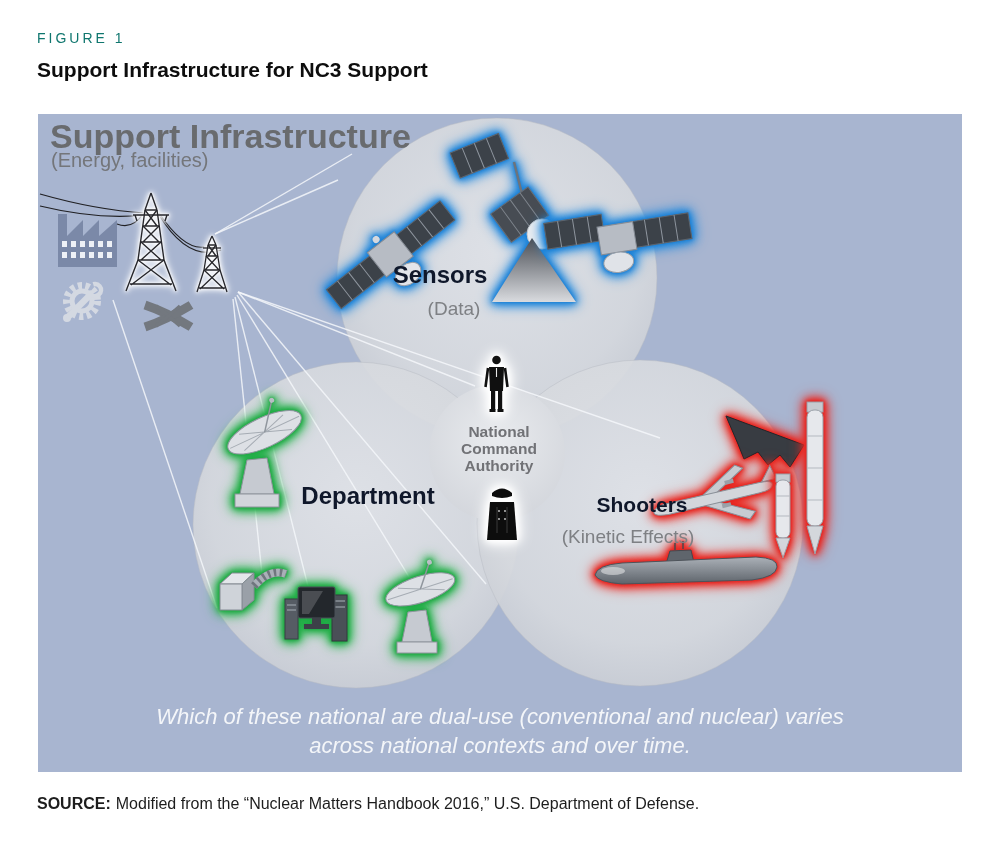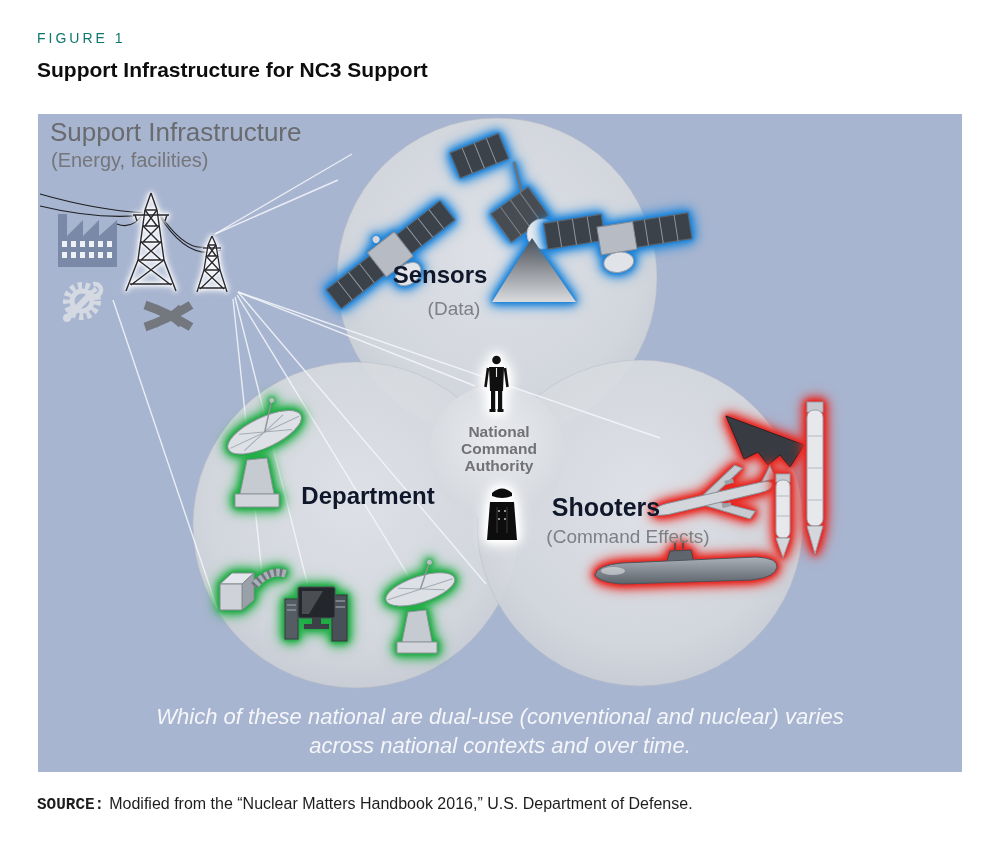--- a/index.html
+++ b/index.html
@@ -8,37 +8,37 @@
   .eyebrow{position:absolute;left:37px;top:30px;font-size:14px;letter-spacing:3px;color:#0f766e;}
   .fig-title{position:absolute;left:37px;top:58px;font-size:21px;font-weight:bold;color:#0d0d0d;}
 
   .panel{position:absolute;left:38px;top:114px;width:924px;height:658px;background:#a8b5d0;}
   .panel svg{position:absolute;left:0;top:0;}
 
   .lbl,.sub{position:absolute;transform:translateX(-50%);white-space:nowrap;}
   .lbl{font-weight:bold;color:#0f172a;}
   .sub{color:#7e8084;}
 
-  .support-title{position:absolute;left:12px;top:3px;font-size:26px;font-weight:normal;color:#696b6e;}
+  .support-title{position:absolute;left:12px;top:3px;font-size:34px;font-weight:bold;color:#696b6e;}
   .support-sub{position:absolute;left:13px;top:35px;font-size:20px;color:#74767a;}
 
   .sensors-lbl{left:402px;top:147px;font-size:24px;}
   .sensors-sub{left:416px;top:184px;font-size:19px;}
   .transport-lbl{left:330px;top:368px;font-size:24px;}
   .transport-sub{left:330px;top:403px;font-size:18.5px;line-height:17px;width:150px;white-space:normal;text-align:center;}
-  .shooters-lbl{left:568px;top:379px;font-size:25px;}
+  .shooters-lbl{left:604px;top:379px;font-size:21px;}
   .shooters-sub{left:590px;top:412px;font-size:19px;}
   .nca-lbl{position:absolute;left:461px;top:309px;width:110px;transform:translateX(-50%);
            font-size:15.5px;font-weight:bold;color:#717276;text-align:center;line-height:17px;}
 
   .caption{position:absolute;left:0;width:924px;top:588px;text-align:center;
            font-style:italic;font-size:22px;line-height:29px;color:#f4f6f9;}
 
   .source{position:absolute;left:37px;top:795px;font-size:16px;color:#1d1d1d;}
-  .source b{margin-right:5px;font-family:Liberation Mono, monospace;}
+  .source b{margin-right:5px;}
 
   
   .glB{filter:drop-shadow(0 0 1px #1d80d4) drop-shadow(0 0 2.5px #1d80d4) drop-shadow(0 0 4px #2489dd) drop-shadow(0 0 6px #2489dd);}
   .glG{filter:drop-shadow(0 0 1px #1fa843) drop-shadow(0 0 2.5px #1fa843) drop-shadow(0 0 4px #22b148) drop-shadow(0 0 6px #22b148);}
   .glR{filter:drop-shadow(0 0 1px #e52420) drop-shadow(0 0 2.5px #e52420) drop-shadow(0 0 4px #ea2c24 ) drop-shadow(0 0 6px #ea2c24);}
   .glW{filter:drop-shadow(0 0 1.5px #fff) drop-shadow(0 0 3px #fff) drop-shadow(0 0 5px #fff) drop-shadow(0 0 7px rgba(255,255,255,.9));}
   .glWs{filter:drop-shadow(0 0 1px #fff) drop-shadow(0 0 2px #fff) drop-shadow(0 0 3px rgba(255,255,255,.85));}
 </style>
 </head>
 <body>
@@ -300,21 +300,21 @@
 
   <div class="support-title">Support Infrastructure</div>
   <div class="support-sub">(Energy, facilities)</div>
 
   <div class="lbl sensors-lbl">Sensors</div>
   <div class="sub sensors-sub">(Data)</div>
 
   <div class="lbl transport-lbl">Department</div>
 
   <div class="lbl shooters-lbl">Shooters</div>
-  <div class="sub shooters-sub">(Command Effects)</div>
+  <div class="sub shooters-sub">(Kinetic Effects)</div>
 
   <div class="nca-lbl">National Command Authority</div>
 
   <div class="caption">
     <div>Which of these national are dual-use (conventional and nuclear) varies</div>
     <div>across national contexts and over time.</div>
   </div>
 </div>
 
 <div class="source"><b>SOURCE:</b><span>Modified from the “Nuclear Matters Handbook 2016,” U.S. Department of Defense.</span></div>

